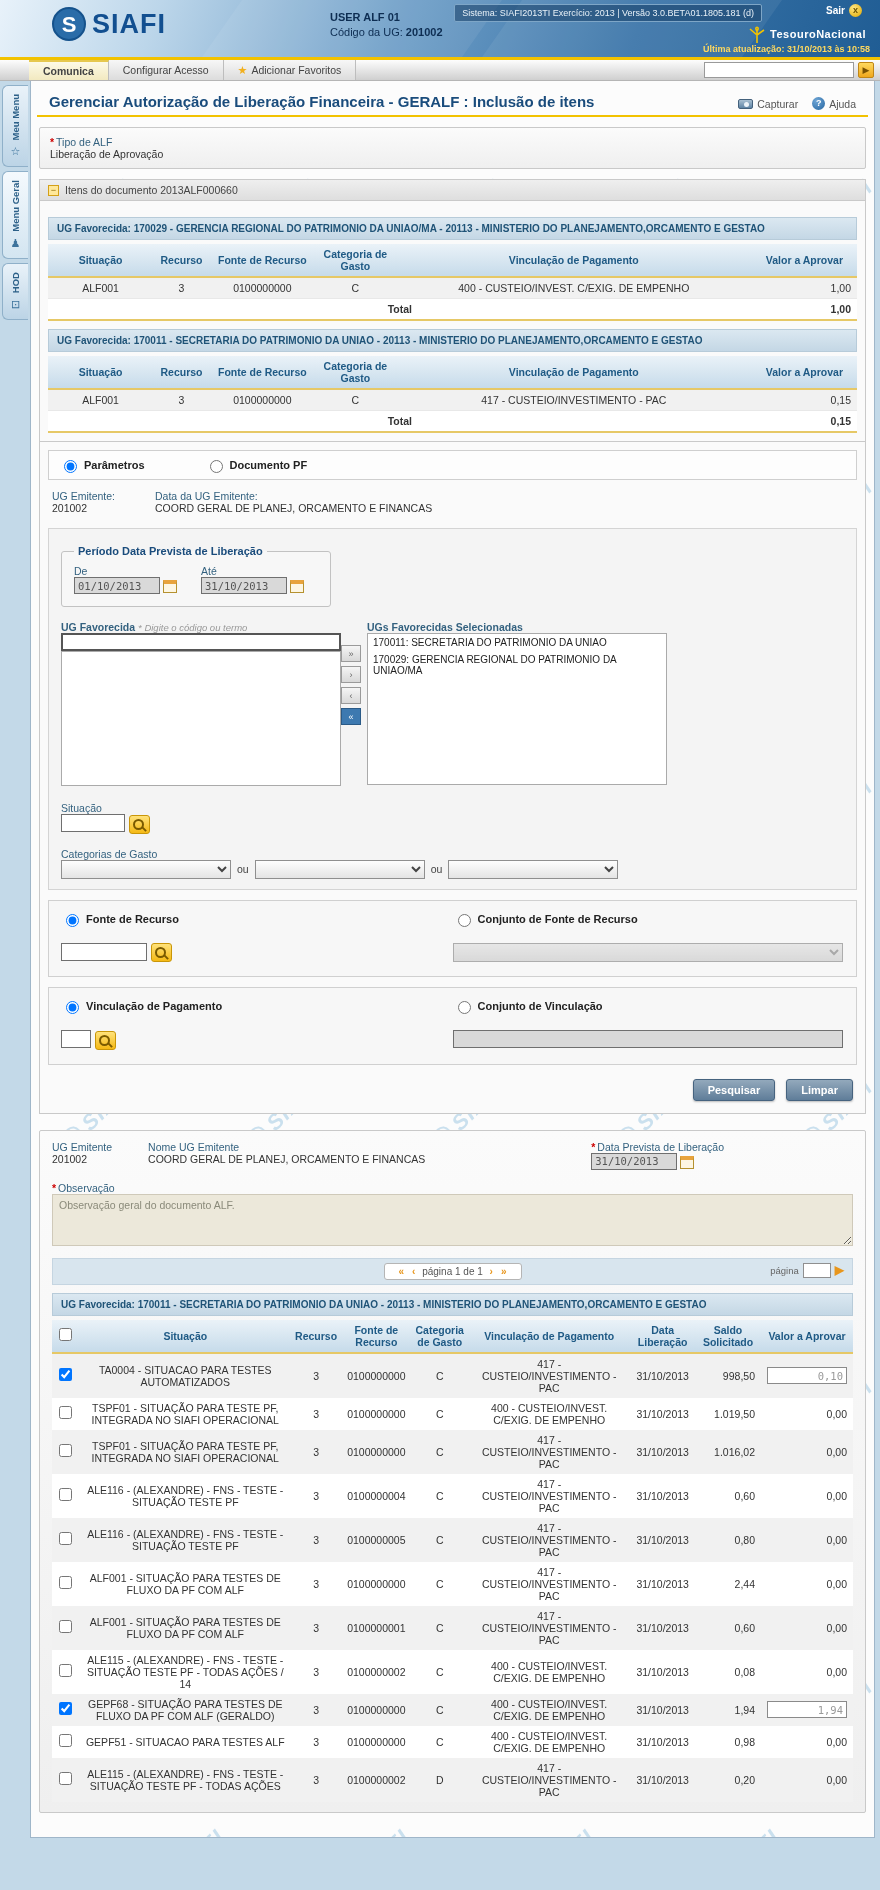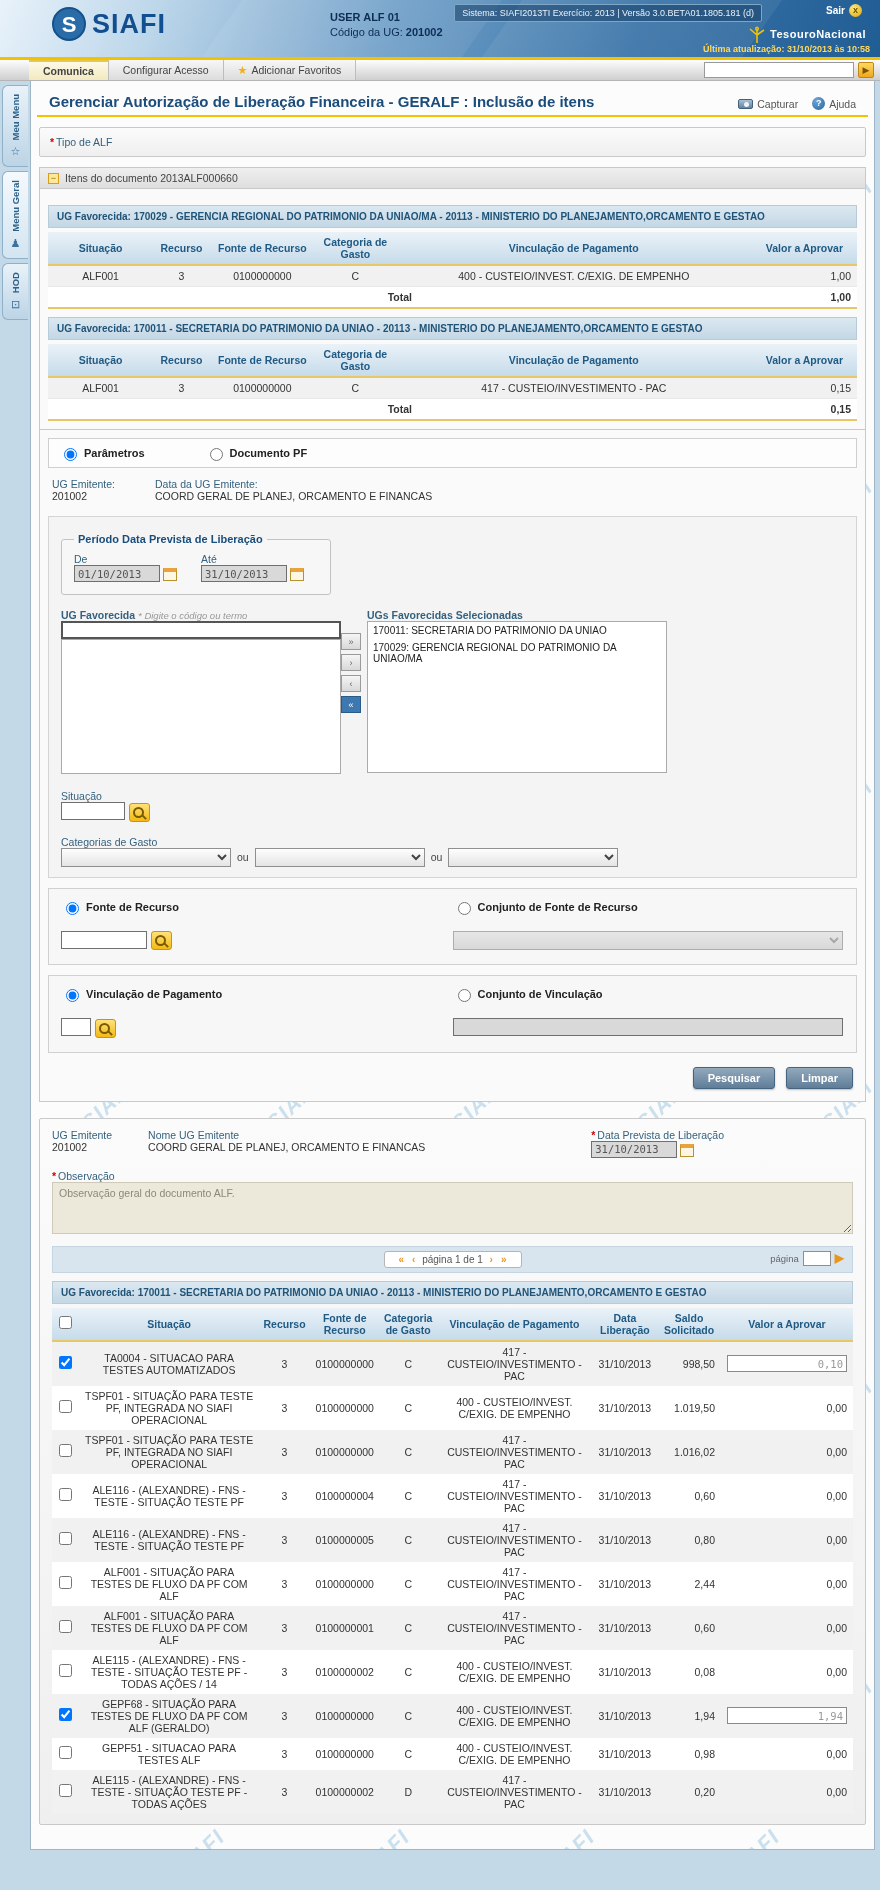--- a/index.html
+++ b/index.html
@@ -102,21 +102,21 @@
 
   textarea.obs{width:100%;height:52px;background:#ece8da;border:1px solid #cfc9b9;color:#8a8a7a;font-size:10.5px;font-family:"Liberation Sans",sans-serif;padding:4px 6px;resize:vertical;}
   .pagbar{background:#d8e5ee;border:1px solid #c5d5e1;padding:4px 8px;margin-top:10px;position:relative;text-align:center;}
   .pagbox{display:inline-block;background:#fff;border:1px solid #b5b5b5;border-radius:3px;padding:2px 10px;font-size:10px;color:#555;}
   .pagbox .arr{color:#e8961c;font-weight:bold;margin:0 4px;cursor:pointer;}
   .pag-right{position:absolute;right:8px;top:4px;display:flex;align-items:center;gap:4px;font-size:9.5px;color:#666;}
   .pag-input{width:28px;height:15px;border:1px solid #8f8f8f;font-size:10px;}
   .pag-go{color:#e8961c;font-size:12px;font-weight:bold;cursor:pointer;}
   .pag-go::before{content:'▶';}
 
-  .valor-input{width:120px;height:17px;border:1px solid #8a8a8a;background:#fff;color:#999;font-family:"DejaVu Sans Mono",monospace;font-size:10.5px;text-align:right;padding:0 3px;}
+  .valor-input{width:80px;height:17px;border:1px solid #8a8a8a;background:#fff;color:#999;font-family:"DejaVu Sans Mono",monospace;font-size:10.5px;text-align:right;padding:0 3px;}
   .grid input[type=checkbox]{width:13px;height:13px;margin:0;}
 </style>
 </head>
 <body>
 
 <div class="page-wrap">
 
   <div class="banner">
     <div class="stripe" style="left:200px;top:-40px"></div>
     <div class="stripe" style="left:480px;top:-40px"></div>
@@ -241,20 +241,21 @@
             </span>
           <span class="action-item">
               <span class="help-icon">?</span>
               <span>Ajuda</span>
             </span>
         </span>
       </div>
 
       <div class="panel">
         <div class="lbl"><span class="req">*</span><span>Tipo de ALF</span></div>
+        <div class="val">Liberação de Aprovação</div>
       </div>
 
       <div class="section-bar">
         <span class="collapse-icon"></span>
         <span>Itens do documento 2013ALF000660</span>
       </div>
       <div class="section-body">
         <div id="doc-groups">
             <div class="group-bar">UG Favorecida: 170029 - GERENCIA REGIONAL DO PATRIMONIO DA UNIAO/MA - 20113 - MINISTERIO DO PLANEJAMENTO,ORCAMENTO E GESTAO</div>
             <table class="grid">

